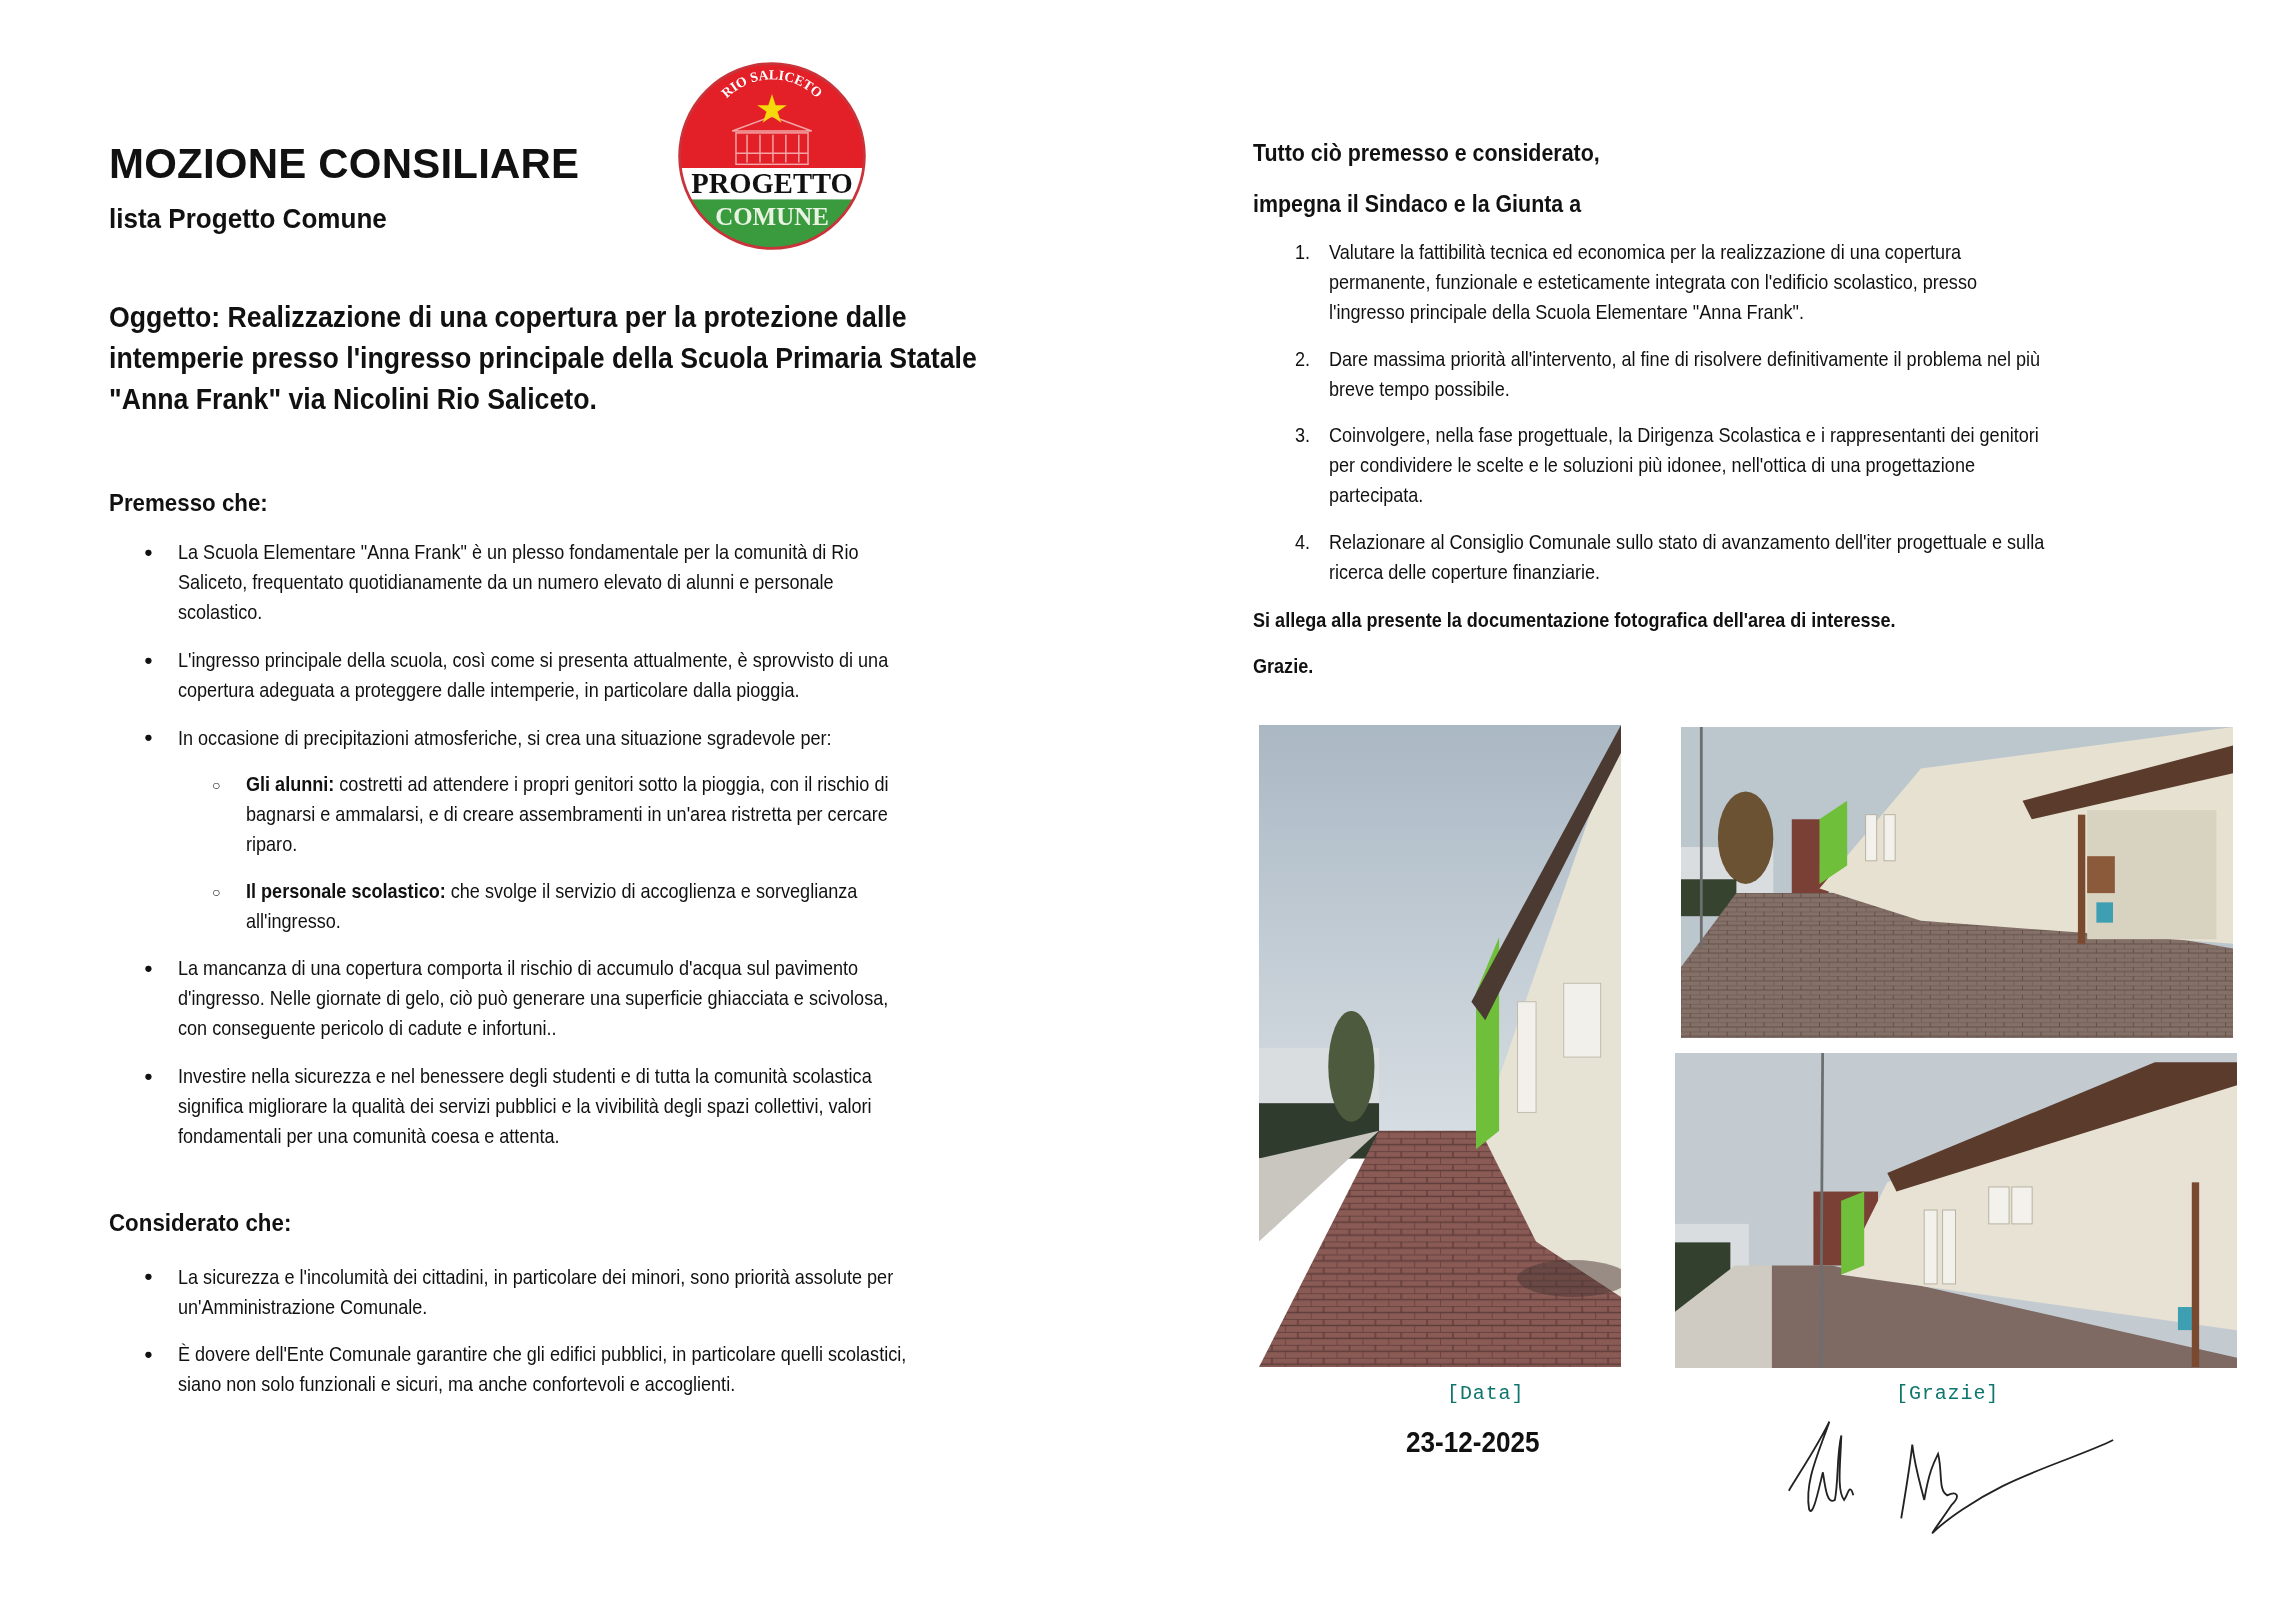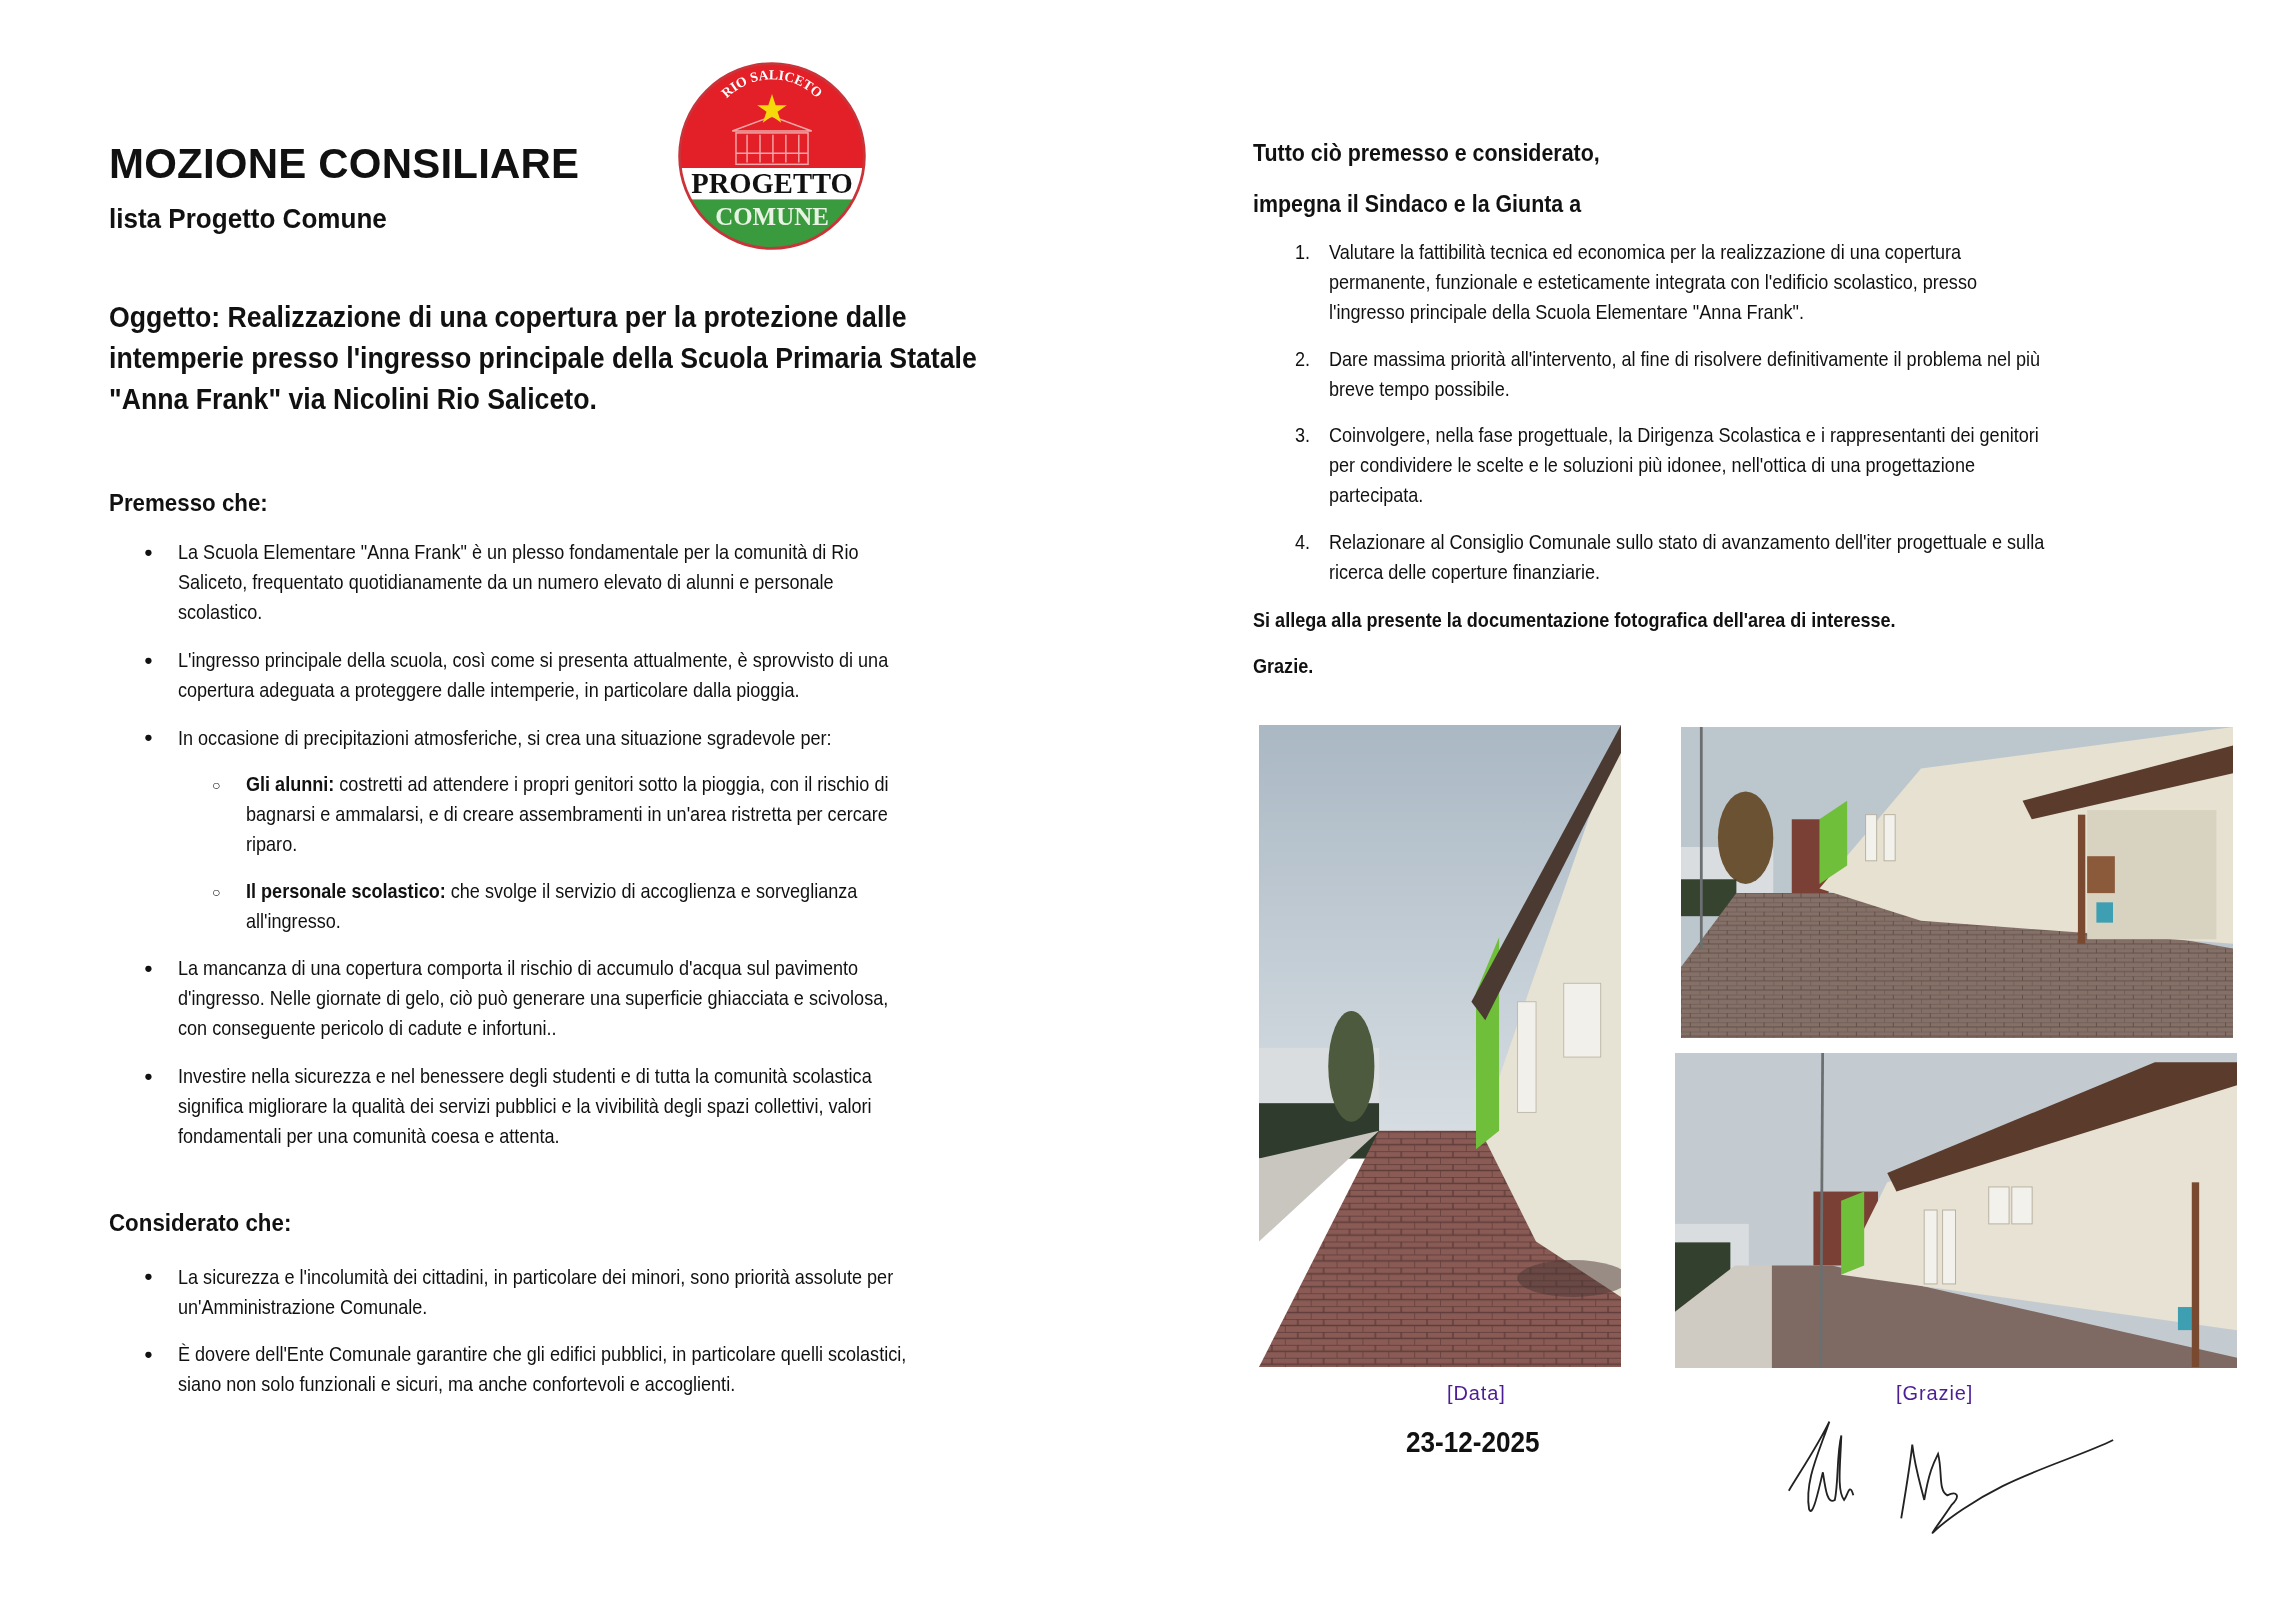--- a/index.html
+++ b/index.html
@@ -10,21 +10,21 @@
   .subtitle { left:109px; top:203px; font-size:28px; font-weight:bold; transform:scaleX(0.93); transform-origin:left; }
   .oggetto { left:109px; top:297px; width:978px; font-size:29px; font-weight:bold; line-height:41px;
              transform:scaleX(0.92); transform-origin:left; white-space:nowrap; }
   .oggetto div { white-space:nowrap; }
   .section-head { font-size:24px; font-weight:bold; transform:scaleX(0.93); transform-origin:left; }
   .body { font-size:21px; line-height:30px; transform:scaleX(0.86); transform-origin:left; white-space:nowrap; }
   .bullet { position:absolute; font-size:14.8px; }
   .circ { position:absolute; font-size:14px; }
   .logo { left:675px; top:59px; width:194px; height:194px; }
   .photo { position:absolute; overflow:hidden; }
-  .caption { position:absolute; font-size:20px; color:#4c1d95; letter-spacing:0.9px; }
+  .caption { position:absolute; font-size:20px; color:#0f766e; letter-spacing:0.9px;font-family:Liberation Mono, monospace; }
   .date { position:absolute; font-size:29px; font-weight:bold; transform:scaleX(0.9); transform-origin:left; }
   b.inline { font-weight:bold; }
 </style>
 </head>
 <body>
 
 <div class="abs title">MOZIONE CONSILIARE</div>
 <div class="abs subtitle">lista Progetto Comune</div>
 
 <div class="abs logo">

